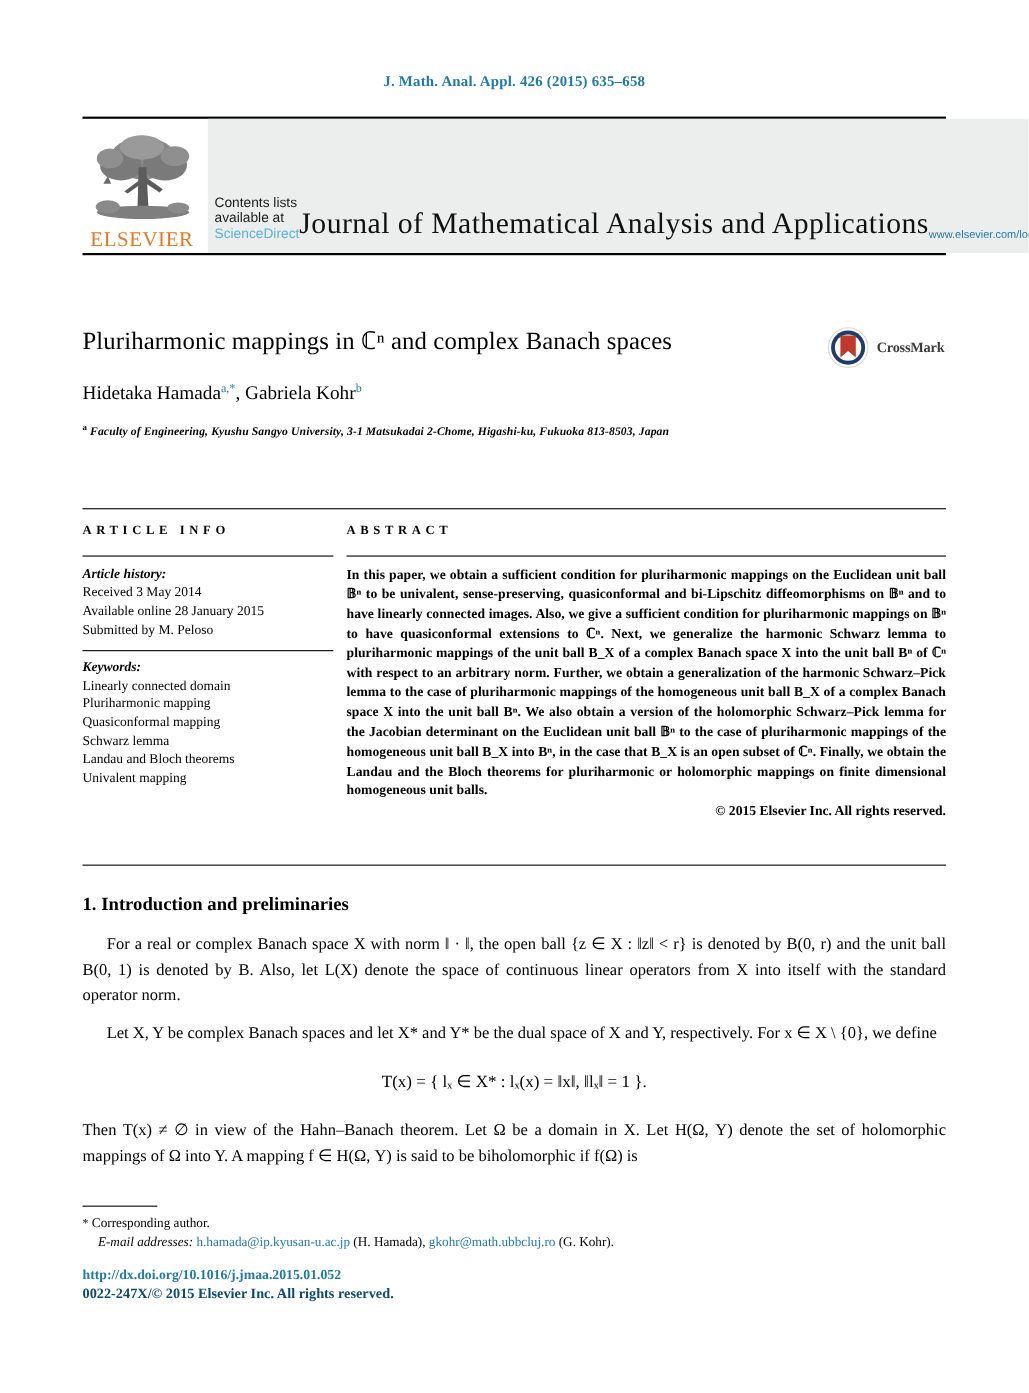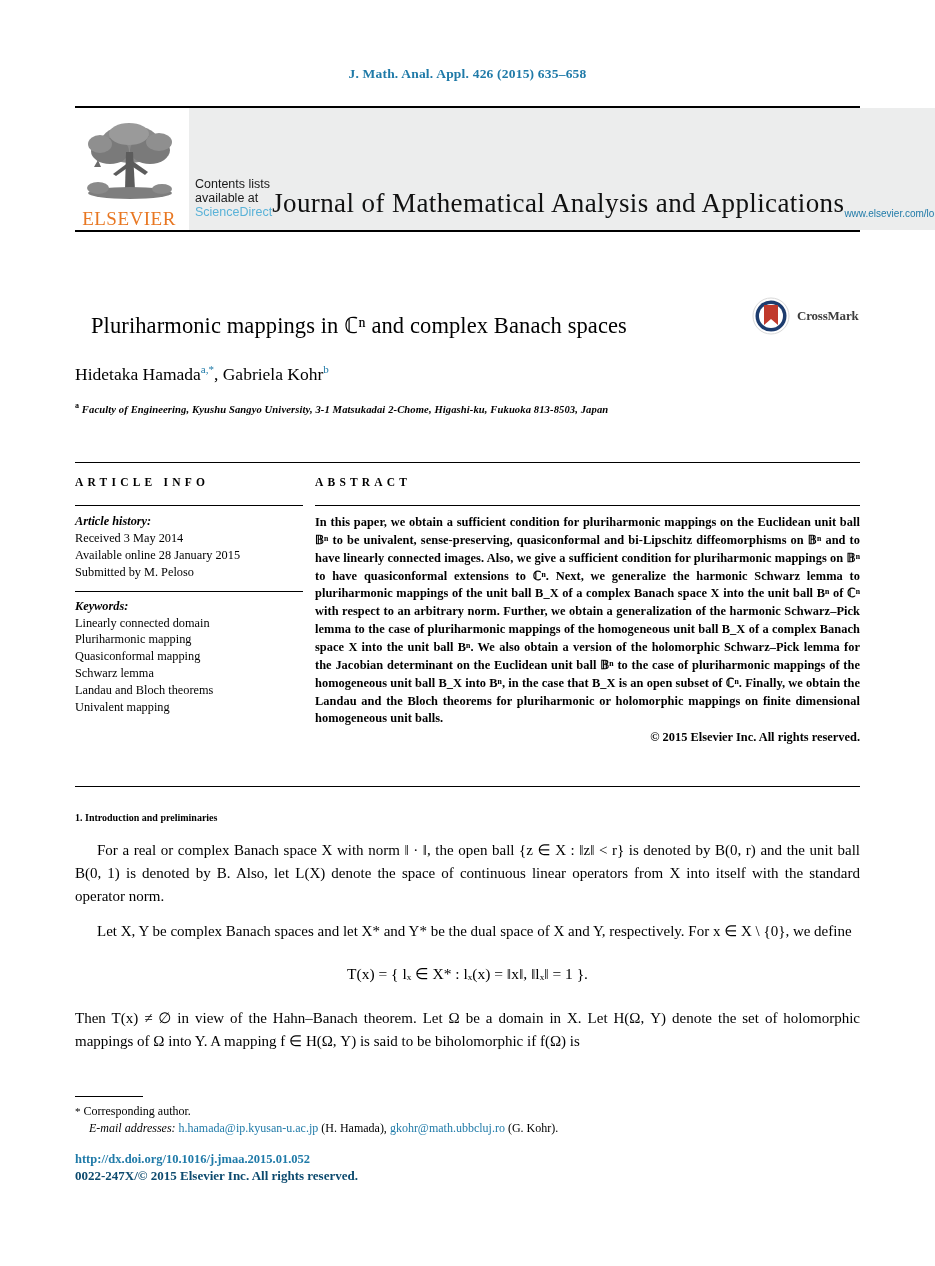--- a/index.html
+++ b/index.html
@@ -118,21 +118,21 @@
   
   .title-block {
     position: absolute;
     top: 296px;
     left: 75px;
     width: 785px;
   }
   .paper-title {
     font-size: 22.5px;
     font-weight: 400;
-    margin: 16px;
+    margin: 0;
     line-height: 1.25;
     letter-spacing: 0.1px;
   }
   .authors {
     margin-top: 22px;
     font-size: 17.5px;
     line-height: 1.3;
   }
   .aff-mark {
     color: #1f7aa8;
@@ -237,21 +237,21 @@
   }
 
   
   .body-sec {
     position: absolute;
     top: 812px;
     left: 75px;
     width: 785px;
   }
   .sec-heading {
-    font-size: 10px;
+    font-size: 17px;
     font-weight: bold;
     margin: 0 0 16px 0;
   }
   .para {
     font-size: 15px;
     line-height: 1.52;
     text-align: justify;
     margin: 0 0 13px 0;
   }
   .para.indent { text-indent: 22px; }

